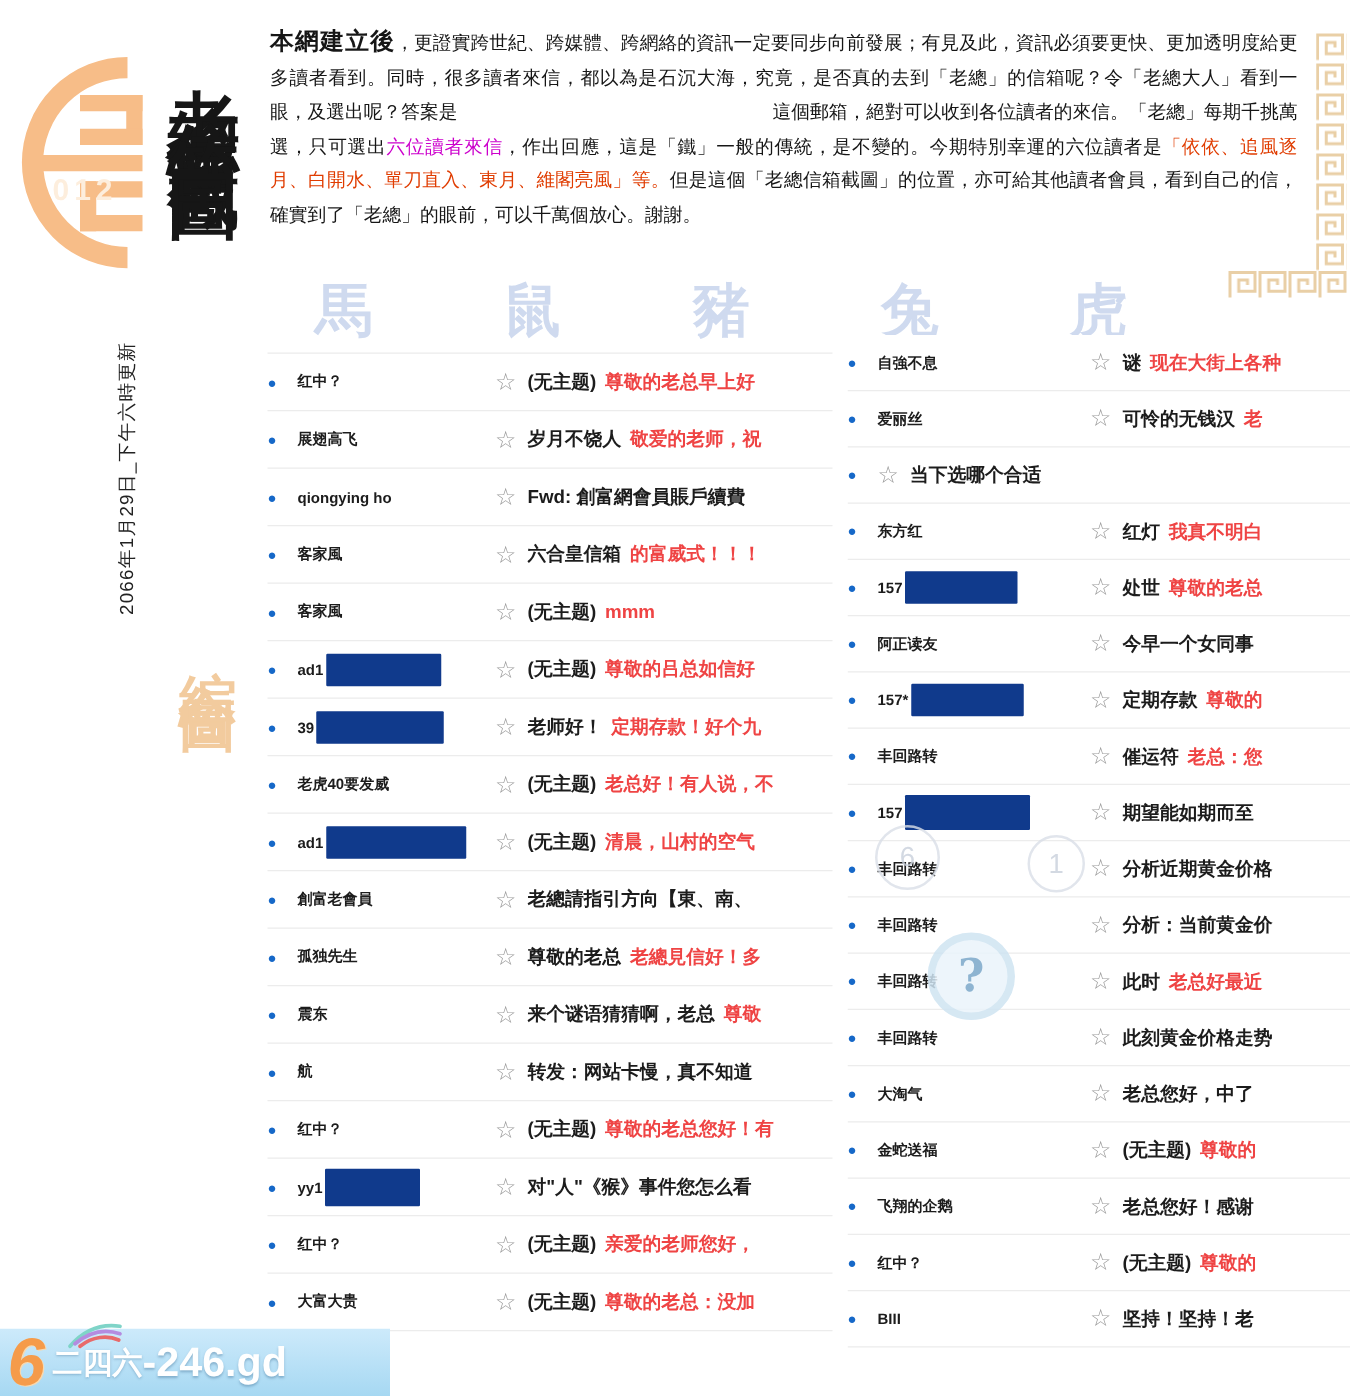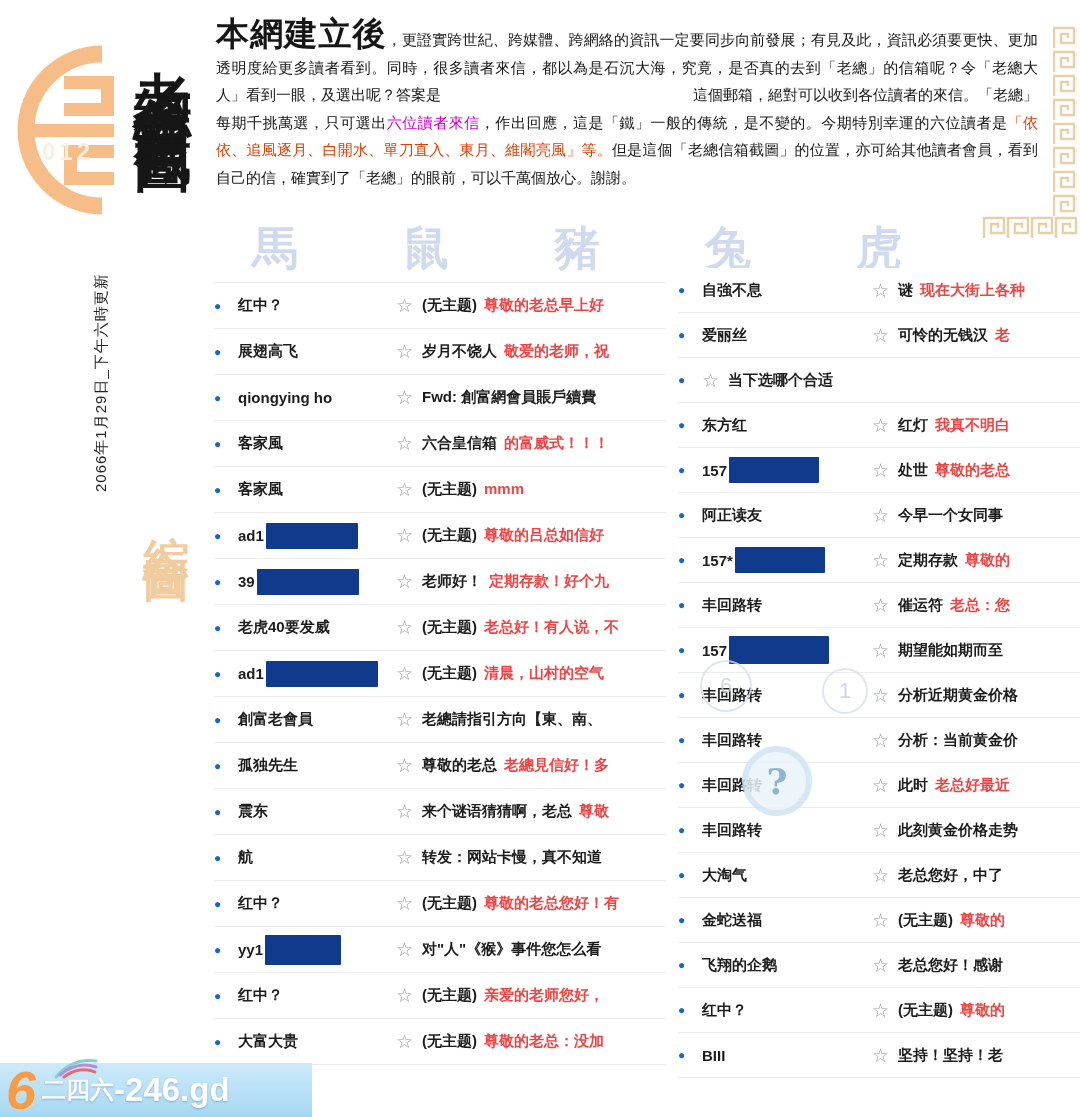--- a/index.html
+++ b/index.html
@@ -16,21 +16,21 @@
            writing-mode:vertical-rl;text-orientation:upright;
            font-family:"DejaVu Serif",serif;font-weight:bold;font-size:46px;
            letter-spacing:12px;color:#f2cb9e;line-height:62px;}
   .date-rot{position:absolute;left:92px;top:492px;width:232px;height:26px;
            transform:rotate(-90deg);transform-origin:0 0;
            font-size:15px;color:#222;letter-spacing:1px;white-space:nowrap;}
 
   
   .intro{position:absolute;left:216px;top:20px;width:822px;
          font-size:15px;line-height:27.5px;color:#161616;text-align:justify;}
-  .seg-lead{font-size:33px;font-weight:bold;letter-spacing:1px;}
+  .seg-lead{font-size:19px;font-weight:bold;letter-spacing:1px;}
   .seg-magenta{color:#cc00cc;margin-top:35px;}
   .seg-red{color:#e03c00;}
   .seg-gap{display:inline-block;width:252px;height:1px;}
 
   
   .meander-v{position:absolute;right:2px;top:26px;}
   .meander-h{position:absolute;right:2px;top:216px;}
 
   
   .zodiac{position:absolute;left:252px;top:218px;width:650px;display:flex;
@@ -39,21 +39,21 @@
 
   
   .mail-col{position:absolute;background:#fff;}
   .mail-col.left{left:214px;top:282px;width:452px;border-top:1px solid #ececec;}
   .mail-col.right{left:678px;top:268px;width:402px;height:849px;overflow:hidden;}
   .mail-row{display:flex;align-items:center;border-bottom:1px solid #ececec;
             overflow:hidden;white-space:nowrap;}
   .left .mail-row{height:45px;}
   .right .mail-row{height:44px;}
   .bullet{width:24px;font-size:12px;color:#1668c8;flex:0 0 24px;}
-  .sender{font-weight:bold;font-size:15px;color:#1c1c1c;flex:0 0 158px;
+  .sender{font-weight:bold;font-size:12px;color:#1c1c1c;flex:0 0 158px;
           overflow:visible;display:flex;align-items:center;}
   .right .sender{flex:0 0 170px;}
   .redact{display:inline-block;background:#103a8c;margin-left:2px;border-radius:1px;}
   .star{flex:0 0 26px;font-size:19px;color:#9b9b9b;cursor:pointer;}
   .subject{flex:1;font-size:15px;font-weight:bold;color:#1c1c1c;overflow:hidden;}
   .preview{color:#ef4444;margin-left:7px;font-weight:bold;}
 
   
   .circ-num{position:absolute;border:2px solid #dadfe8;color:#c9d0dc;
             border-radius:50%;display:flex;align-items:center;justify-content:center;

